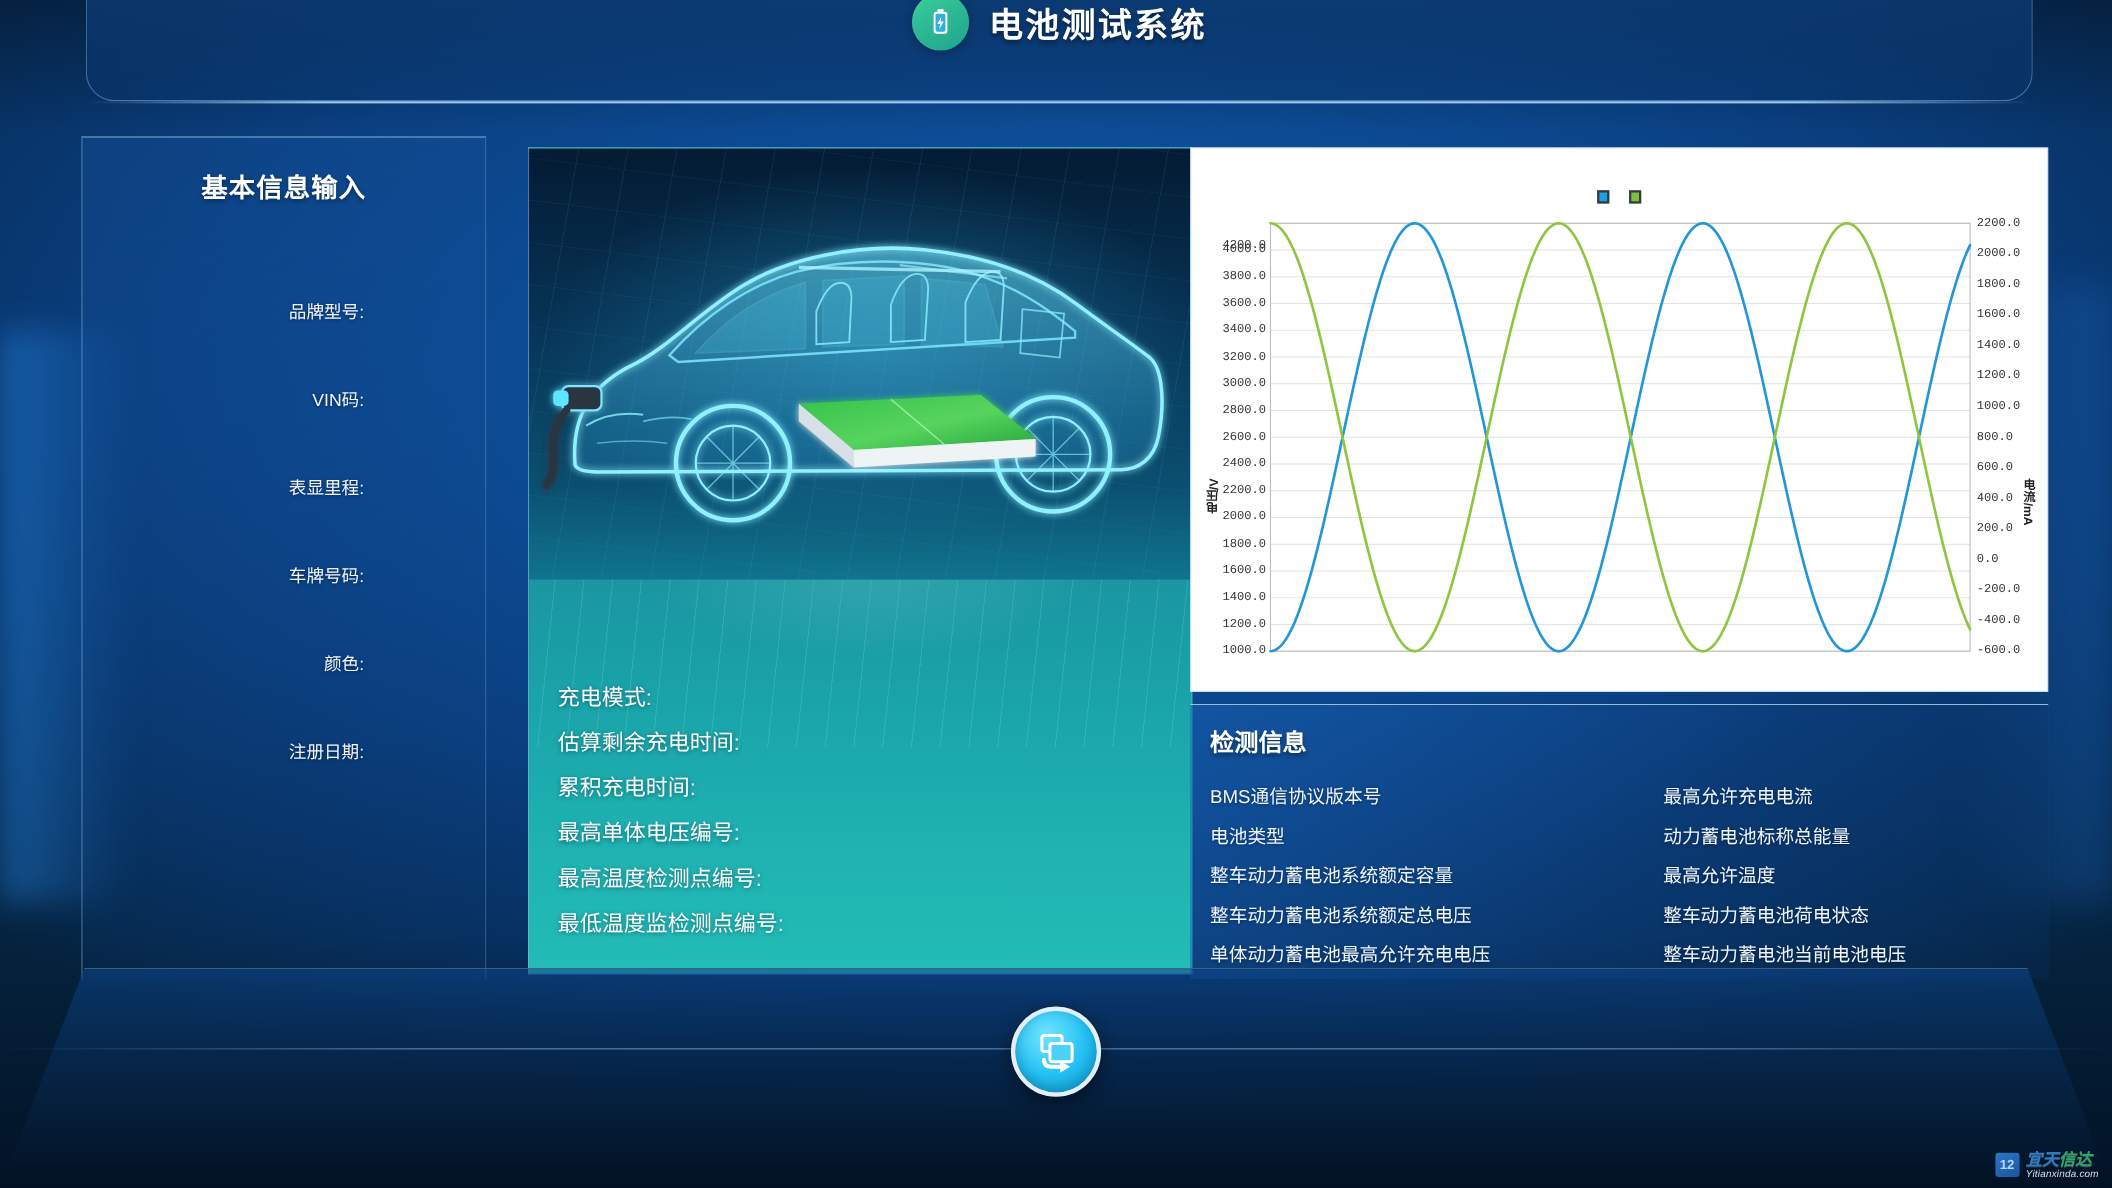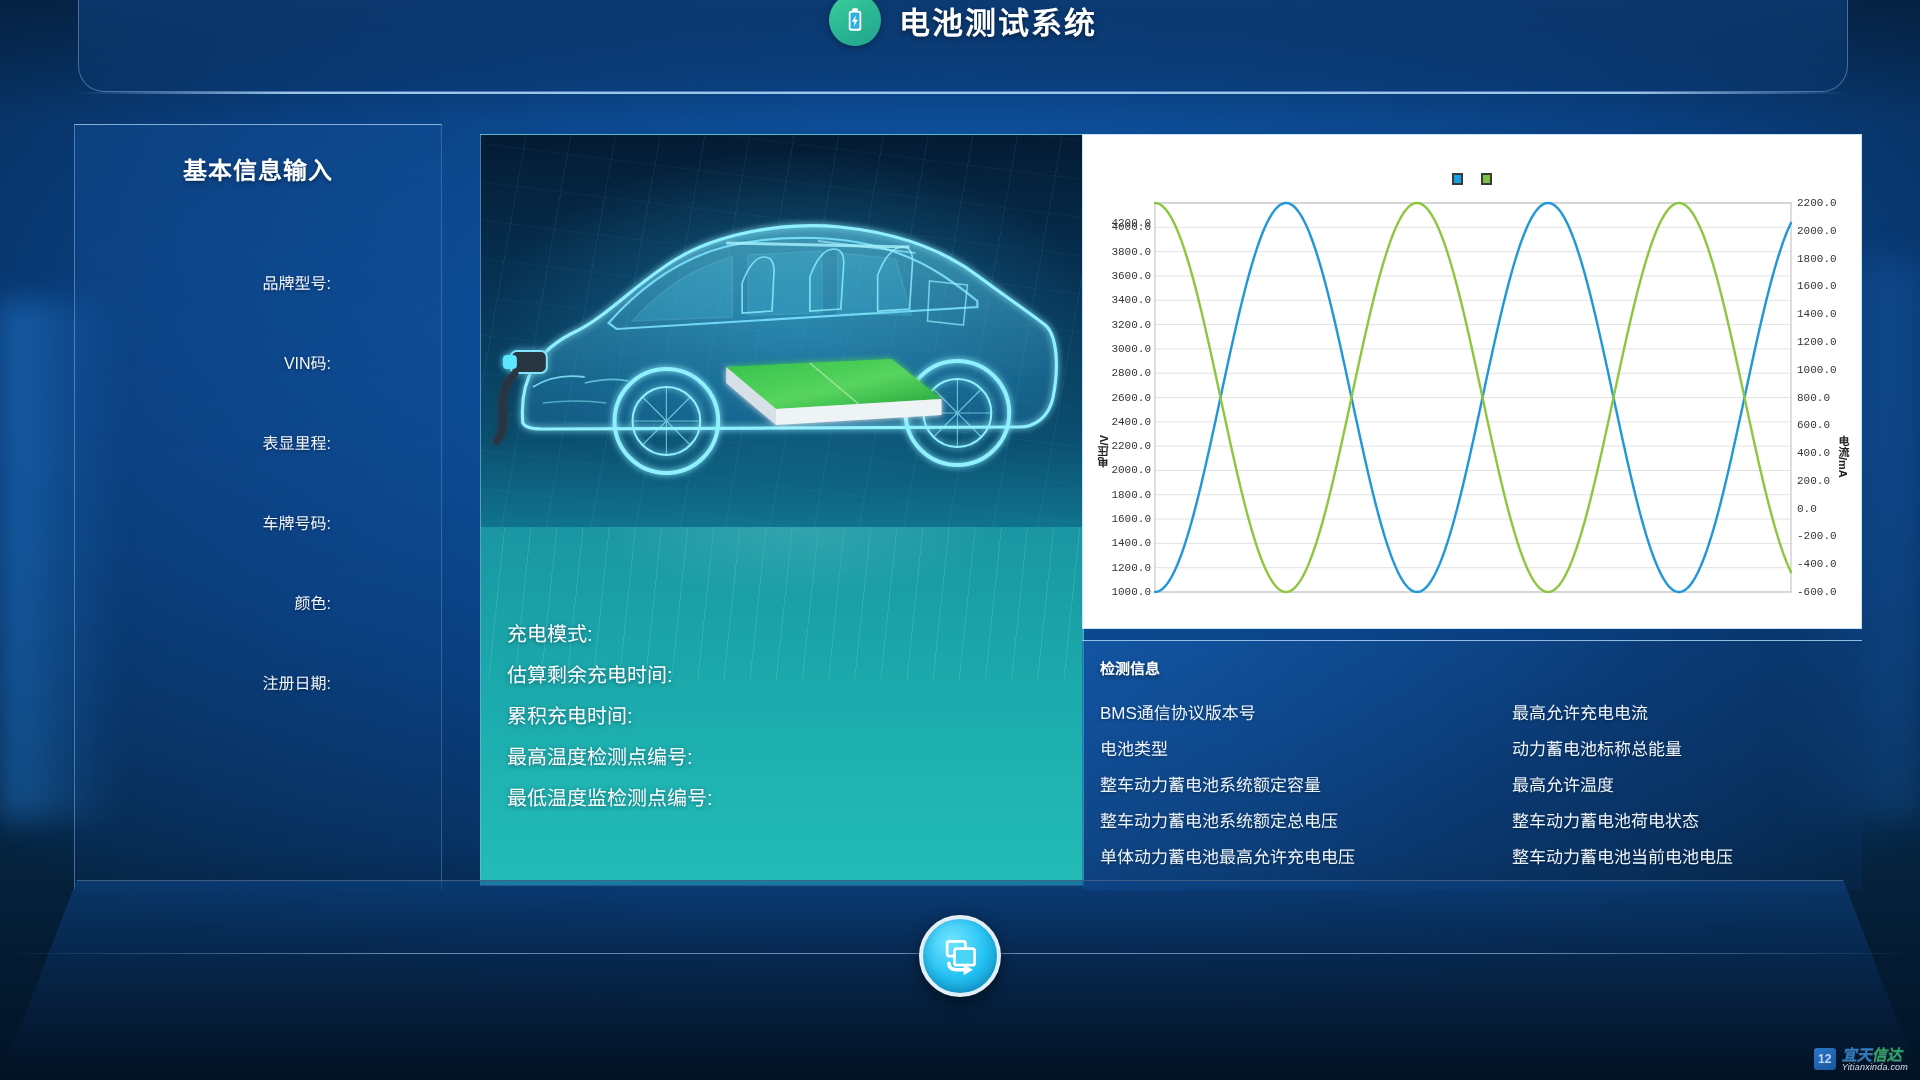--- a/index.html
+++ b/index.html
@@ -136,21 +136,21 @@
   }
   .tick-label.left  { text-align: right; }
   .tick-label.right { text-align: left; }
 
   .info-card {
     position: absolute; left: 1082px; top: 640px; width: 780px; height: 250px;
     border-top: 1px solid rgba(180,220,255,.80);
     background: linear-gradient(135deg, rgba(24,96,178,.55) 0%, rgba(13,62,122,.40) 55%, rgba(9,46,92,.30) 100%);
   }
   .info-title {
-    font-size: 15px; font-weight: bold; color: #fff; margin: 16px 0 0 18px;
+    font-size: 22px; font-weight: bold; color: #fff; margin: 16px 0 0 18px;
     text-shadow: 0 2px 4px rgba(0,0,0,.45);
   }
   .info-grid {
     margin: 18px 0 0 18px; display: grid; grid-template-columns: 412px auto;
     row-gap: 0;
   }
   .info-item {
     font-size: 17px; color: #eef6ff; height: 36px; line-height: 36px;
     white-space: nowrap; text-shadow: 0 1px 3px rgba(0,0,0,.40);
   }
@@ -315,20 +315,23 @@
     <div class="reflect"></div>
     <div class="charge-list" id="charge-list">
         <div class="charge-row">
           <div class="charge-label">充电模式:</div>
         </div>
         <div class="charge-row">
           <div class="charge-label">估算剩余充电时间:</div>
         </div>
         <div class="charge-row">
           <div class="charge-label">累积充电时间:</div>
+        </div>
+        <div class="charge-row">
+          <div class="charge-label">最高单体电压编号:</div>
         </div>
         <div class="charge-row">
           <div class="charge-label">最高温度检测点编号:</div>
         </div>
         <div class="charge-row">
           <div class="charge-label">最低温度监检测点编号:</div>
         </div>
       </div>
   </div>
 </div>

